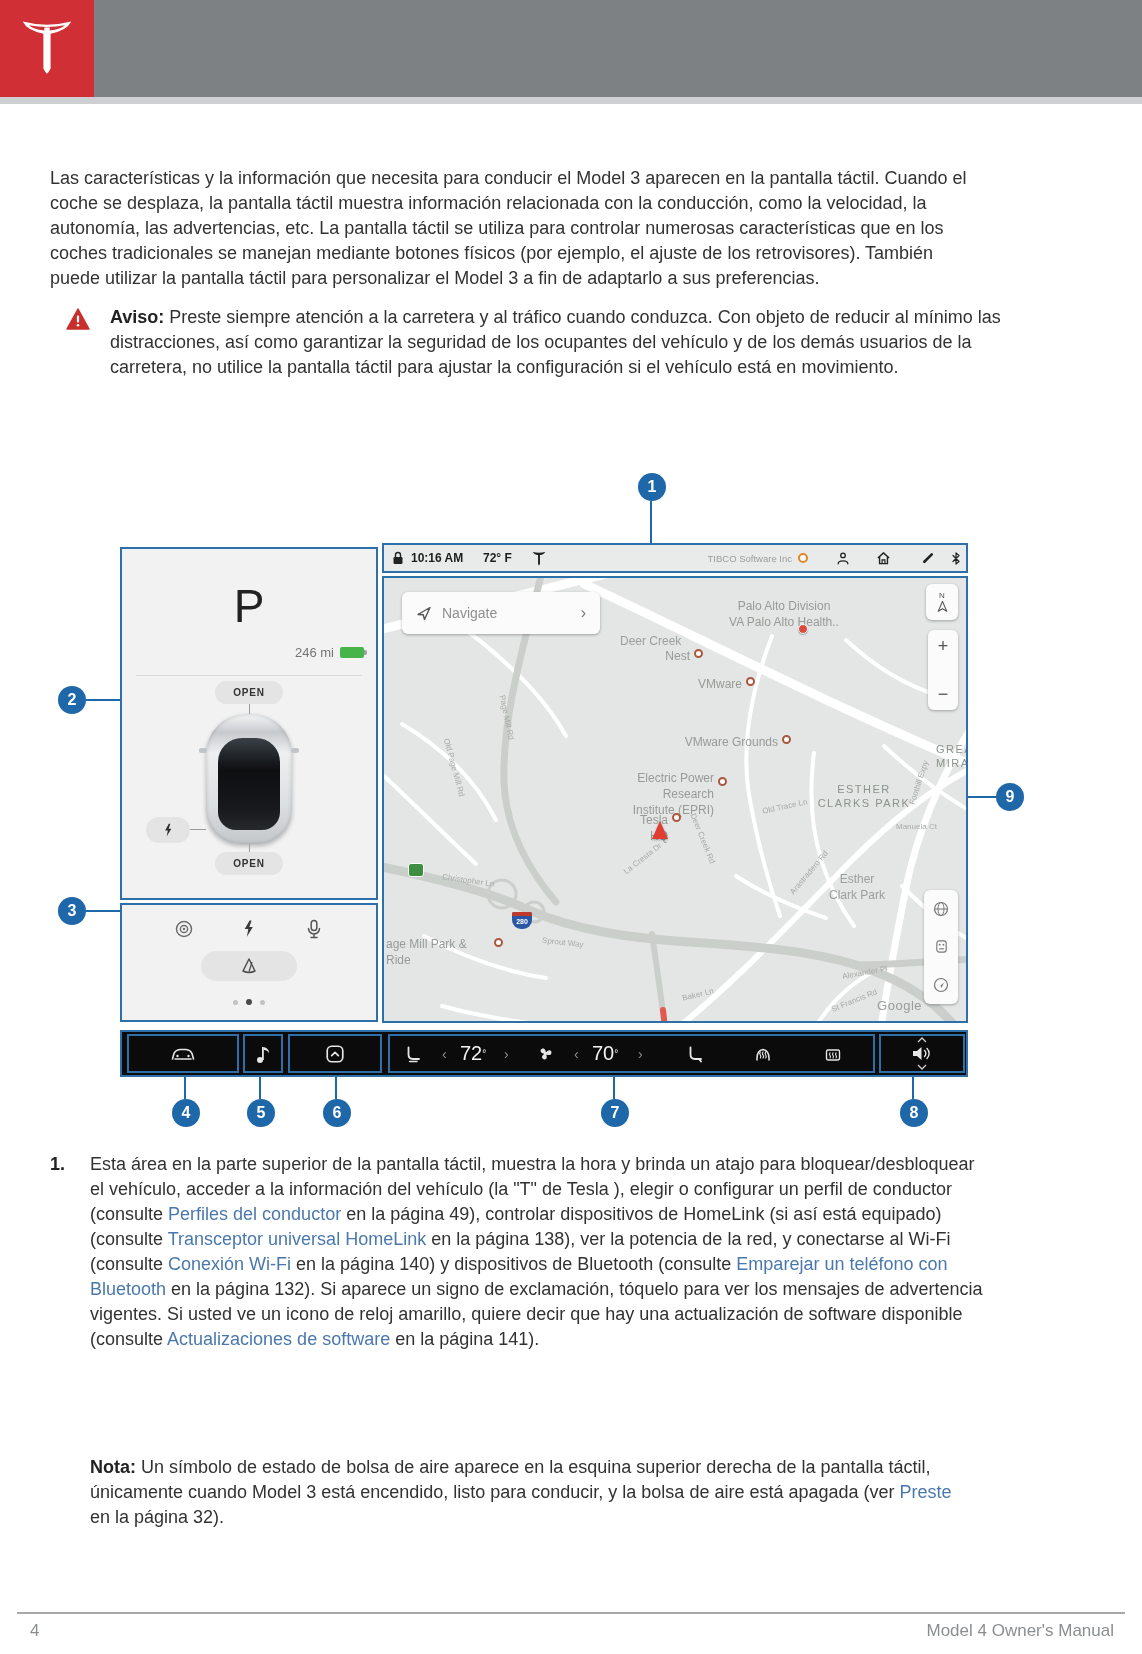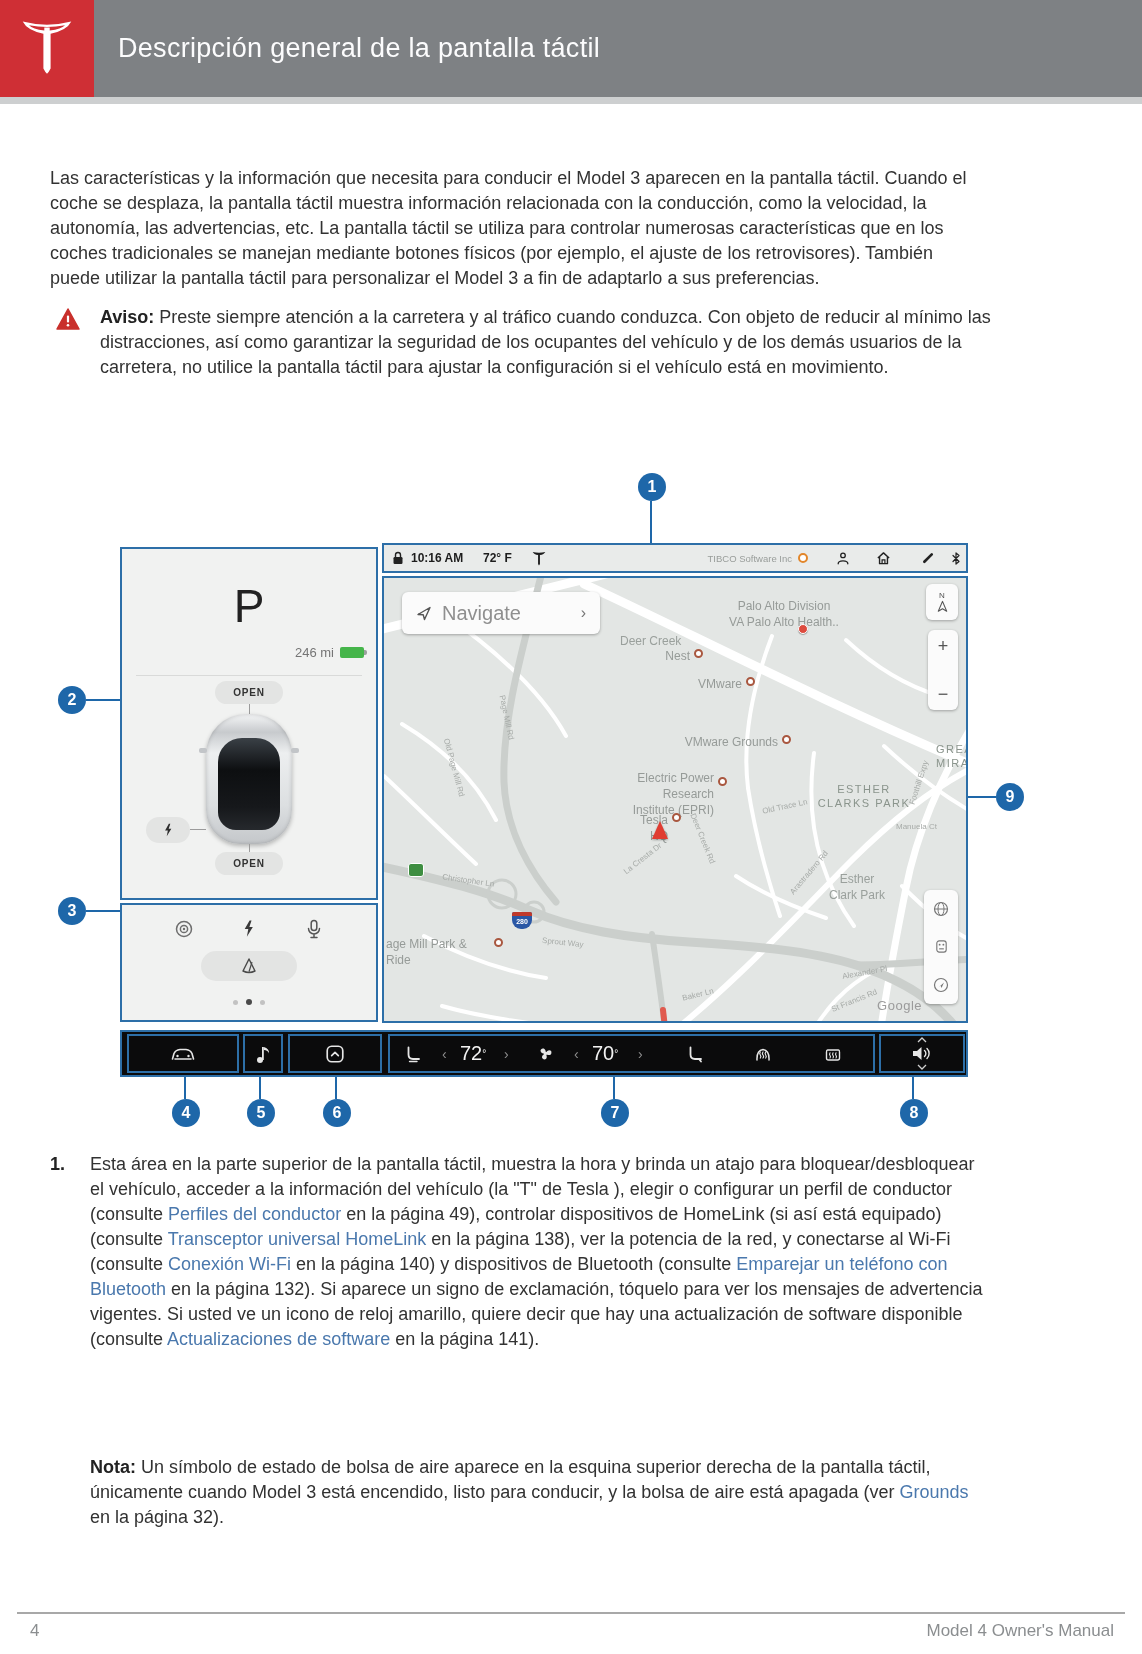--- a/index.html
+++ b/index.html
@@ -8,21 +8,21 @@
   
   .header{position:absolute;left:0;top:0;width:1142px;height:97px;background:#7e8184;}
   .header-substrip{position:absolute;left:0;top:97px;width:1142px;height:7px;background:#cdcfd0;}
   .logo-box{position:absolute;left:0;top:0;width:94px;height:97px;background:#cf2f35;}
   .logo-box svg{position:absolute;left:20px;top:16px;}
   .header-title{position:absolute;left:118px;top:0;height:97px;display:flex;align-items:center;
         color:#fcfcfd;font-size:27px;font-weight:500;letter-spacing:.3px;}
   
   .bodytext{position:absolute;font-size:18px;line-height:25px;color:#323232;}
   .intro{left:50px;top:148px;width:938px;}
-  .warning-row{left:56px;top:305px;width:940px;}
+  .warning-row{left:66px;top:305px;width:940px;}
   .warning-icon{position:absolute;left:0;top:3px;}
   .warning-body{margin-left:44px;width:894px;}
   .note1{left:50px;top:401px;width:938px;}
   b.lbl{font-weight:700;color:#222;}
   .tlink{color:#4a78ad;cursor:pointer;}
   
   .figure{position:absolute;left:0;top:465px;width:1142px;height:690px;}
   .blue-border{border:2px solid #2d6fa8;box-sizing:border-box;}
   .callout{position:absolute;width:28px;height:28px;border-radius:50%;background:#1e67a9;
         color:#fff;font-size:16px;font-weight:700;text-align:center;line-height:28px;}
@@ -72,21 +72,21 @@
   .mlabel.park{color:#8a948c;font-size:11px;letter-spacing:1.5px;text-align:center;line-height:14px;}
   .rdlabel{position:absolute;color:#a7aba8;font-size:8px;white-space:nowrap;}
   .ring{position:absolute;width:5px;height:5px;border:2.5px solid #a9573f;border-radius:50%;background:#fff;}
   .redpin{position:absolute;width:8px;height:8px;border-radius:50%;background:#dd4b3e;border:1.5px solid #fff;
         box-shadow:0 1px 1px rgba(0,0,0,.3);}
   .nav-arrow{position:absolute;width:0;height:0;border-left:8px solid transparent;
         border-right:8px solid transparent;border-bottom:18px solid #e03c31;
         filter:drop-shadow(0 1px 1px rgba(0,0,0,.3));}
   .map-btn{position:absolute;background:#fbfbfb;border-radius:6px;box-shadow:0 1px 3px rgba(0,0,0,.3);}
   .nav-search{left:18px;top:14px;width:198px;height:42px;display:flex;align-items:center;}
-  .nav-search .txt{font-size:20px;color:#8f8f8f;margin-left:10px;flex:1;}
+  .nav-search .txt{font-size:14px;color:#8f8f8f;margin-left:10px;flex:1;}
   .nav-search .chev{font-size:16px;color:#777;margin-right:14px;}
   .compass{right:8px;top:6px;width:32px;height:36px;display:flex;flex-direction:column;align-items:center;
         justify-content:center;color:#555;}
   .compass .n{font-size:8px;line-height:8px;letter-spacing:0;}
   .zoompill{right:8px;top:52px;width:30px;height:80px;display:flex;flex-direction:column;align-items:center;
         justify-content:space-between;padding:8px 0;box-sizing:border-box;color:#555;font-size:18px;line-height:16px;}
   .mapstack{right:8px;top:312px;width:34px;height:114px;display:flex;flex-direction:column;align-items:center;
         justify-content:space-around;color:#777;}
   .google{position:absolute;right:44px;top:420px;font-size:13px;color:#9b9b9b;letter-spacing:.5px;}
   .shield-green{position:absolute;left:24px;top:285px;width:14px;height:12px;background:#3e8e41;
@@ -117,21 +117,20 @@
 <body>
 
 <div class="page">
 
   <div class="header">
     <div class="logo-box">
       <svg width="54" height="58" viewBox="0 0 60 64">
         <path fill="#ffffff" d="M3 6 Q30 13 57 6 Q52 16 34 19.5 L34 58 Q32 62 30 64 Q28 62 26 58 L26 19.5 Q8 16 3 6 Z M10 10 Q30 14 50 10 Q46 14 33 16 L33 12.5 Q30 12.8 27 12.5 L27 16 Q14 14 10 10 Z" fill-rule="evenodd"></path>
       </svg>
     </div>
-    <div class="header-title">Descripción general de la pantalla táctil</div>
   </div>
   <div class="header-substrip"></div>
 
   <p class="bodytext intro">Las características y la información que necesita para conducir el Model 3 aparecen en la pantalla táctil. Cuando el coche se desplaza, la pantalla táctil muestra información relacionada con la conducción, como la velocidad, la autonomía, las advertencias, etc. La pantalla táctil se utiliza para controlar numerosas características que en los coches tradicionales se manejan mediante botones físicos (por ejemplo, el ajuste de los retrovisores). También puede utilizar la pantalla táctil para personalizar el Model 3 a fin de adaptarlo a sus preferencias.</p>
 
   <div class="bodytext warning-row">
     <span class="warning-icon">
       <svg width="24" height="22" viewBox="0 0 24 22">
         <path d="M12 1 L23 21 H1 Z" fill="#c9302c" stroke="#c9302c" stroke-width="1.5" stroke-linejoin="round"></path>
         <rect x="10.9" y="7.5" width="2.2" height="7" rx="1" fill="#fff"></rect>
@@ -469,19 +468,19 @@
           </svg>
       </div>
     </div>
   </div>
 
   <div class="list-item">
     <span class="list-num">1.</span>
     <div class="list-body"><span>Esta área en la parte superior de la pantalla táctil, muestra la hora y brinda un atajo para bloquear/desbloquear el vehículo, acceder a la información del vehículo (la "T" de Tesla ), elegir o configurar un perfil de conductor (consulte </span><span class="tlink">Perfiles del conductor</span><span> en la página 49), controlar dispositivos de HomeLink (si así está equipado) (consulte </span><span class="tlink">Transceptor universal HomeLink</span><span> en la página 138), ver la potencia de la red, y conectarse al Wi-Fi (consulte </span><span class="tlink">Conexión Wi-Fi</span><span> en la página 140) y dispositivos de Bluetooth (consulte </span><span class="tlink">Emparejar un teléfono con Bluetooth</span><span> en la página 132). Si aparece un signo de exclamación, tóquelo para ver los mensajes de advertencia vigentes. Si usted ve un icono de reloj amarillo, quiere decir que hay una actualización de software disponible (consulte </span><span class="tlink">Actualizaciones de software</span><span> en la página 141).</span></div>
   </div>
 
-  <p class="note2"><b class="lbl">Nota:</b><span><span> Un símbolo de estado de bolsa de aire aparece en la esquina superior derecha de la pantalla táctil, únicamente cuando Model 3 está encendido, listo para conducir, y la bolsa de aire está apagada (ver </span><span class="tlink">Grounds</span><span> en la página 32).</span></span></p>
+  <p class="note2"><b class="lbl">Nota:</b><span><span> Un símbolo de estado de bolsa de aire aparece en la esquina superior derecha de la pantalla táctil, únicamente cuando Model 3 está encendido, listo para conducir, y la bolsa de aire está apagada (ver </span><span class="tlink">Preste</span><span> en la página 32).</span></span></p>
 
   <div class="footer-line"></div>
   <span class="footer-page">4</span>
   <span class="footer-title">Model 4 Owner's Manual</span>
 
 </div>
 
 </body></html>

